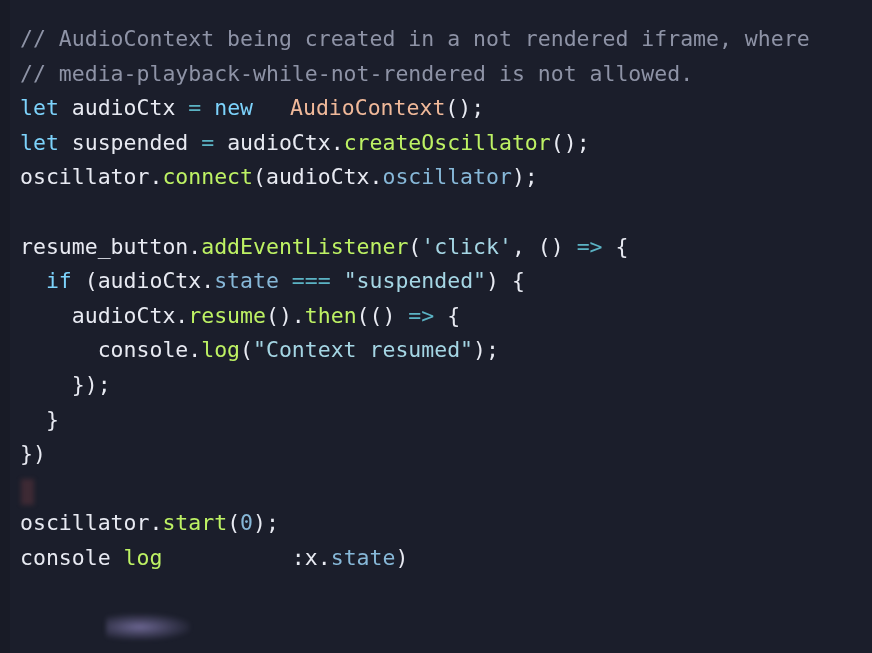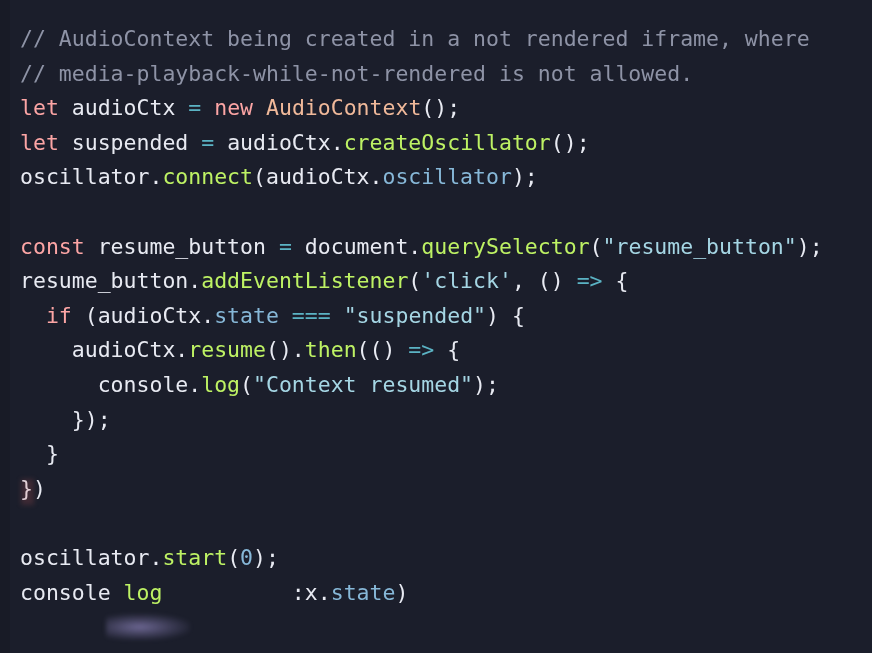--- a/index.html
+++ b/index.html
@@ -37,23 +37,23 @@
     line-height: 34.6px;
     font-size: 21.5px;
     letter-spacing: 0px;
     white-space: pre;
     color: #e6e9f0;
   }
   .code-line.blank { color: transparent; }
 
   
   .tok-comment   { color: #8e93a6; font-style: normal; }
-  .tok-keyword   { color: #fca5a5; text-align: center; }
+  .tok-keyword   { color: #7dd3fc; text-align: center; }
   .tok-plain     { color: #e8eaf2; }
-  .tok-type      { color: #f0b99a; }
+  .tok-type      { color: #f0b99a; margin-left: 24px; }
   .tok-func      { color: #bef264; }
   .tok-prop      { color: #87b8d8; }
   .tok-string    { color: #a5d6e4; }
   .tok-operator  { color: #5bb3c4; }
   .tok-number    { color: #87b8d8; }
   .tok-punct     { color: #e8eaf2; }
 
   
   .artifact-smudge {
     position: absolute;
@@ -86,21 +86,20 @@
 
   <div class="gutter-strip"></div>
 
   <div class="code-block" id="code-block">
       <div class="code-line"><span class="tok-comment">// AudioContext being created in a not rendered iframe, where</span></div>
       <div class="code-line"><span class="tok-comment">// media-playback-while-not-rendered is not allowed.</span></div>
       <div class="code-line"><span class="tok-keyword">let</span><span class="tok-plain"> audioCtx </span><span class="tok-operator">=</span><span class="tok-plain"> </span><span class="tok-keyword">new</span><span class="tok-plain"> </span><span class="tok-type">AudioContext</span><span class="tok-punct">();</span></div>
       <div class="code-line"><span class="tok-keyword">let</span><span class="tok-plain"> suspended </span><span class="tok-operator">=</span><span class="tok-plain"> audioCtx.</span><span class="tok-func">createOscillator</span><span class="tok-punct">();</span></div>
       <div class="code-line"><span class="tok-plain">oscillator.</span><span class="tok-func">connect</span><span class="tok-plain">(audioCtx.</span><span class="tok-prop">oscillator</span><span class="tok-punct">);</span></div>
       <div class="code-line blank">&nbsp;</div>
-      <div class="code-line"><span class="tok-keyword">const</span><span class="tok-plain"> resume_button </span><span class="tok-operator">=</span><span class="tok-plain"> document.</span><span class="tok-func">querySelector</span><span class="tok-punct">(</span><span class="tok-string">"resume_button"</span><span class="tok-punct">);</span></div>
       <div class="code-line"><span class="tok-plain">resume_button.</span><span class="tok-func">addEventListener</span><span class="tok-punct">(</span><span class="tok-string">'click'</span><span class="tok-punct">, () </span><span class="tok-operator">=&gt;</span><span class="tok-punct"> {</span></div>
       <div class="code-line"><span class="tok-plain">  </span><span class="tok-keyword">if</span><span class="tok-plain"> (audioCtx.</span><span class="tok-prop">state</span><span class="tok-plain"> </span><span class="tok-operator">===</span><span class="tok-plain"> </span><span class="tok-string">"suspended"</span><span class="tok-punct">) {</span></div>
       <div class="code-line"><span class="tok-plain">    audioCtx.</span><span class="tok-func">resume</span><span class="tok-punct">().</span><span class="tok-func">then</span><span class="tok-punct">(() </span><span class="tok-operator">=&gt;</span><span class="tok-punct"> {</span></div>
       <div class="code-line"><span class="tok-plain">      console.</span><span class="tok-func">log</span><span class="tok-punct">(</span><span class="tok-string">"Context resumed"</span><span class="tok-punct">);</span></div>
       <div class="code-line"><span class="tok-punct">    });</span></div>
       <div class="code-line"><span class="tok-punct">  }</span></div>
       <div class="code-line"><span class="tok-punct">})</span></div>
       <div class="code-line blank">&nbsp;</div>
       <div class="code-line"><span class="tok-plain">oscillator.</span><span class="tok-func">start</span><span class="tok-punct">(</span><span class="tok-number">0</span><span class="tok-punct">);</span></div>
       <div class="code-line"><span class="tok-plain">console </span><span class="tok-func">log</span><span class="tok-plain">          </span><span class="tok-plain">:x.</span><span class="tok-prop">state</span><span class="tok-punct">)</span></div>

